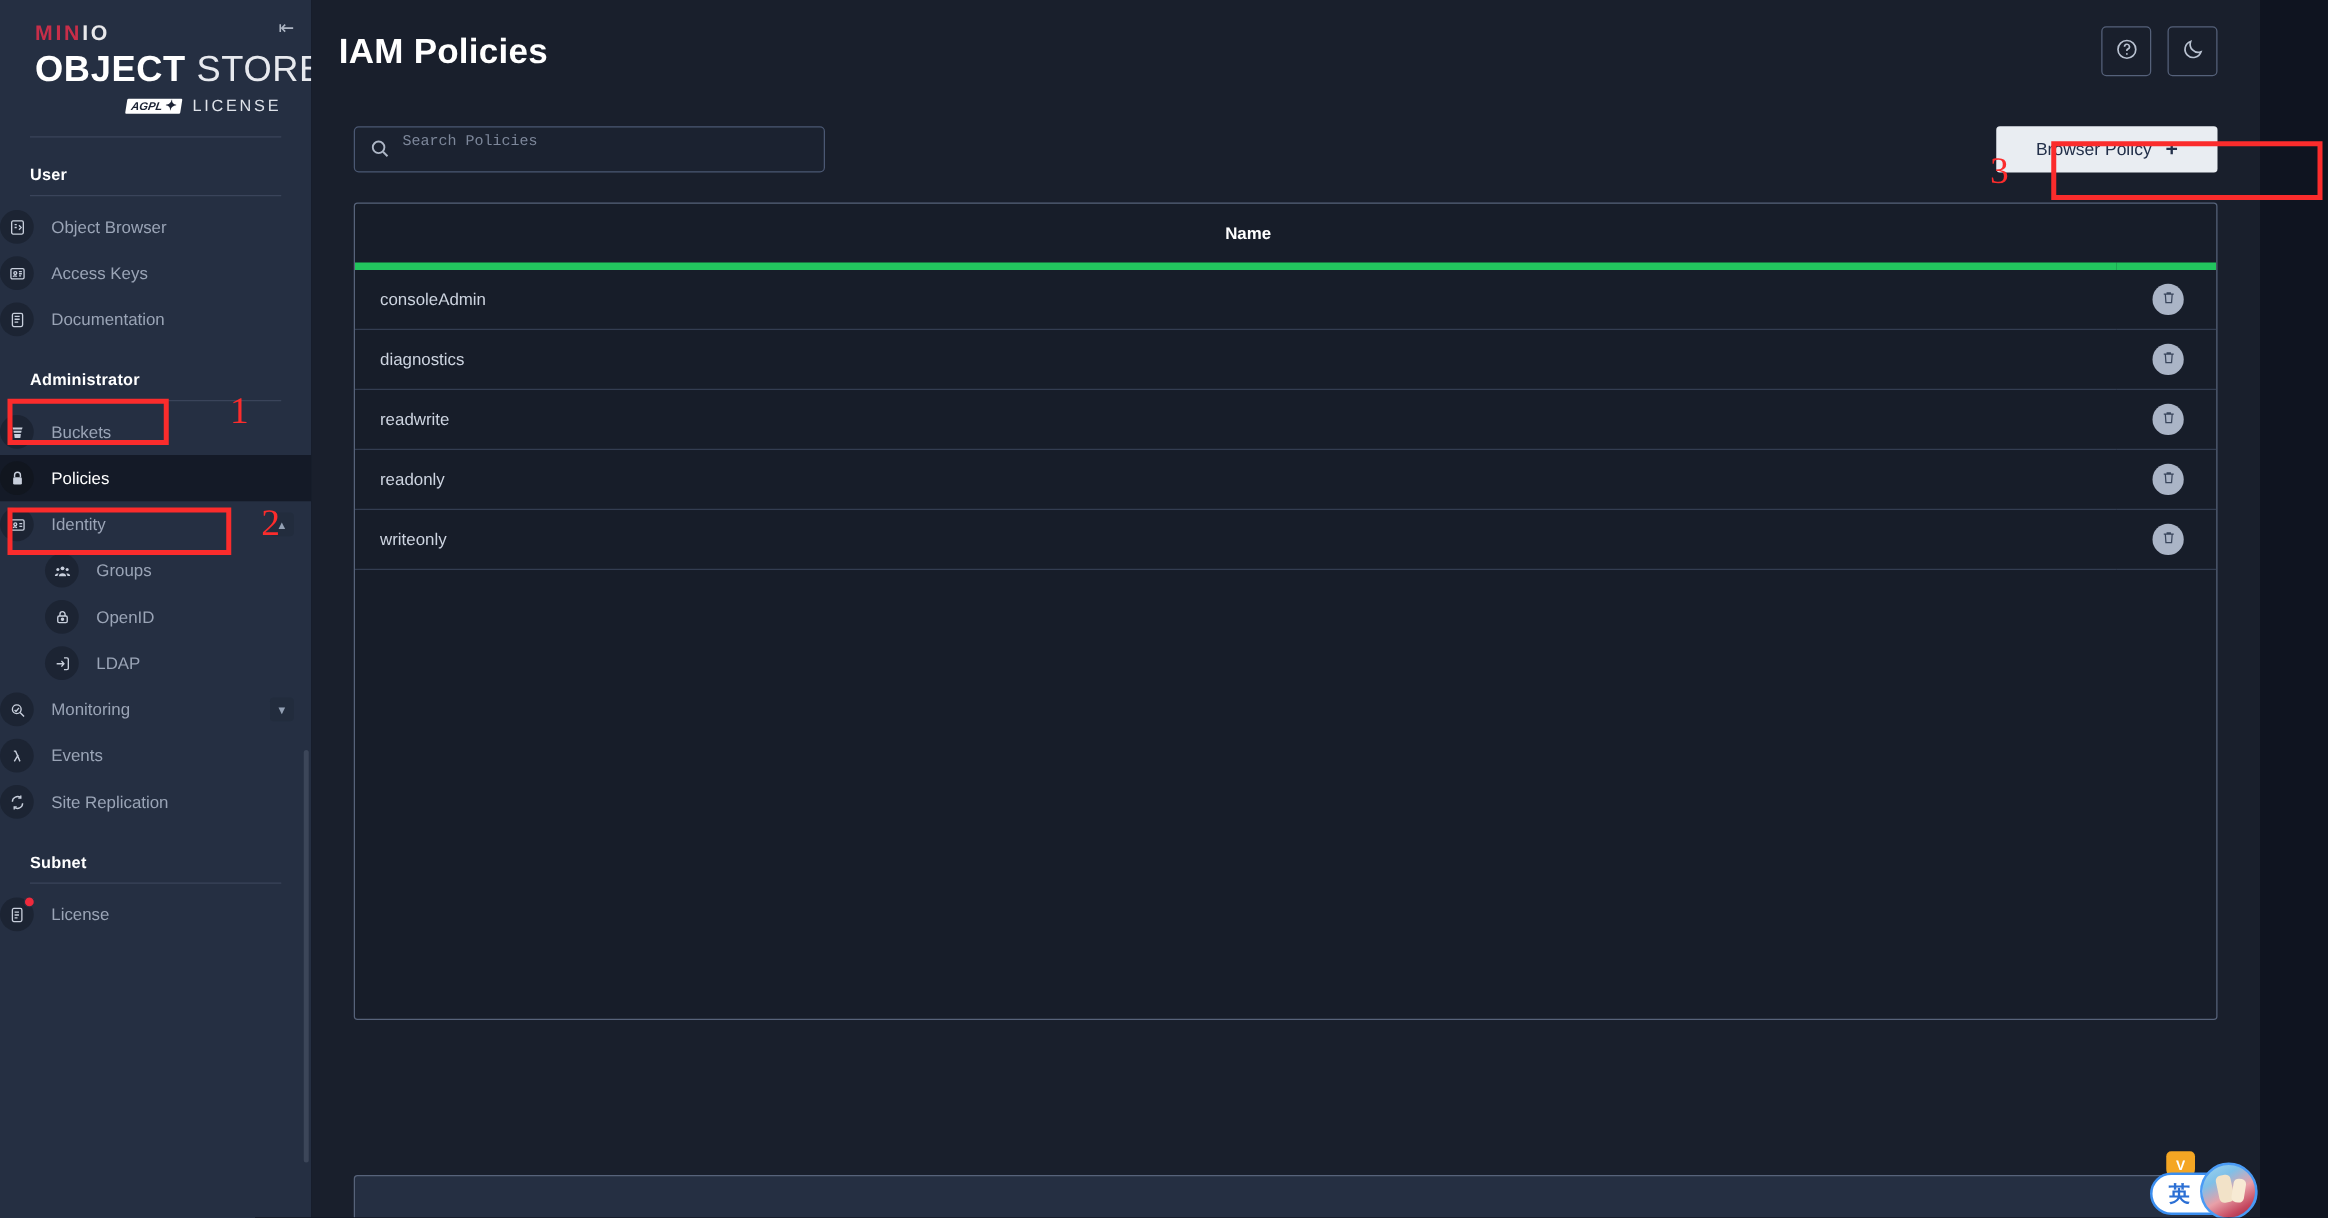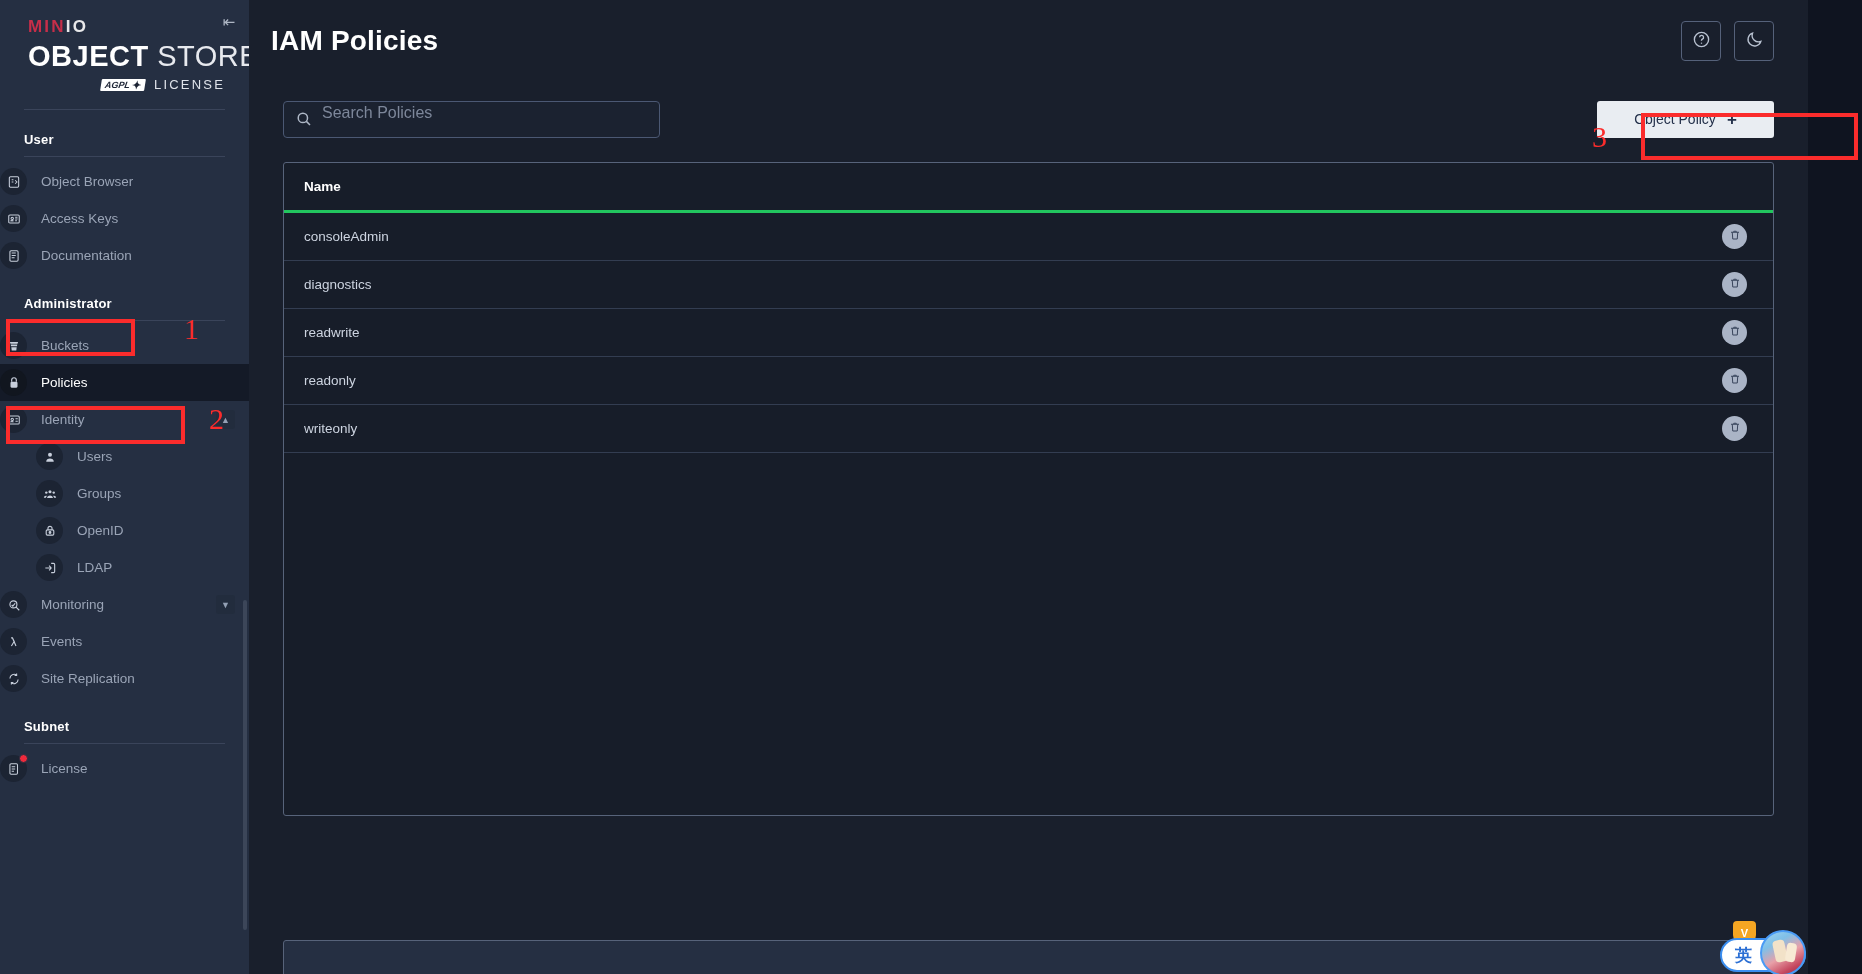--- a/index.html
+++ b/index.html
@@ -147,22 +147,22 @@
 
   .toolbar {
     display: flex; align-items: center; height: 46px; margin-bottom: 20px;
   }
   .search-wrap {
     position: relative; width: 377px; height: 37px;
   }
   .search-input {
     width: 100%; height: 37px;
     background: #1b2230; border: 1px solid #4b5873; border-radius: 4px;
-    color: #c9d1de; font-size: 16px; padding: 0 10px 12px 38px;
-    font-family: Liberation Sans, sans-serif; outline: none;
+    color: #c9d1de; font-size: 12px; padding: 0 10px 12px 38px;
+    font-family: Liberation Mono, monospace; outline: none;
   }
   .search-input::placeholder { color: #7d879a; }
   .search-icon {
     position: absolute; left: 12px; top: 9px;
     width: 18px; height: 18px; color: #aeb7c6; pointer-events: none;
   }
   .search-icon svg { width: 18px; height: 18px; display: block; }
 
   .create-btn {
     margin-left: auto;
@@ -174,22 +174,22 @@
     font-family: "Liberation Sans", sans-serif;
   }
   .create-btn .plus { font-size: 17px; font-weight: bold; line-height: 1; }
 
   .table-panel {
     border: 1px solid #57637a; border-radius: 3px;
     background: #171d29; height: 654px; overflow: hidden;
   }
   .tbl { width: 100%; border-collapse: collapse; }
   .tbl th {
-    text-align: left; color: #ffffff; font-size: 13.5px; font-weight: bold;
-    padding: 16px 0 16px 20px; border-bottom: 3px solid #22c55e;
+    text-align: center; color: #ffffff; font-size: 13.5px; font-weight: bold;
+    padding: 16px 0 16px 20px; border-bottom: 6px solid #22c55e;
   }
   .tbl td {
     color: #cdd4e0; font-size: 13.5px;
     padding: 11px 0 11px 20px; border-bottom: 1px solid #333d51;
     height: 34px;
   }
   .tbl tr:last-child td { border-bottom: 1px solid #333d51; }
   td.action-cell { text-align: right; padding-right: 26px; width: 80px; }
   .trash-btn {
     width: 25px; height: 25px; border-radius: 50%;
@@ -328,29 +328,20 @@
         <svg viewBox="0 0 24 24" fill="none" stroke="currentColor" stroke-width="1.8">
             <rect x="3" y="5" width="18" height="14" rx="2"></rect>
             <circle cx="9" cy="11" r="2"></circle>
             <path d="M6 16c.9-1.8 4.1-1.8 5 0M14.5 10h4M14.5 14h4"></path>
           </svg>
       </span>
       <span class="sb-label">Identity</span>
       <span class="sb-chevron">▲</span>
     </div>
 
-    <div class="sb-item sub">
-      <span class="sb-ico">
-        <svg viewBox="0 0 24 24" fill="currentColor">
-            <circle cx="12" cy="8" r="3.4"></circle>
-            <path d="M5.5 20c0-3.6 3-5.6 6.5-5.6s6.5 2 6.5 5.6z"></path>
-          </svg>
-      </span>
-      <span class="sb-label">Users</span>
-    </div>
 
     <div class="sb-item sub">
       <span class="sb-ico">
         <svg viewBox="0 0 24 24" fill="currentColor">
             <circle cx="12" cy="8" r="2.6"></circle>
             <circle cx="5.6" cy="9.6" r="2.1"></circle>
             <circle cx="18.4" cy="9.6" r="2.1"></circle>
             <path d="M7 19c0-2.8 2.3-4.3 5-4.3s5 1.5 5 4.3zM1.5 18.4c0-2.2 1.6-3.4 3.6-3.4.6 0 1.2.1 1.7.3-1 .8-1.6 1.9-1.7 3.1zM22.5 18.4h-3.6c-.1-1.2-.7-2.3-1.7-3.1.5-.2 1.1-.3 1.7-.3 2 0 3.6 1.2 3.6 3.4z"></path>
           </svg>
       </span>
@@ -461,21 +452,21 @@
             <span class="search-icon">
               <svg viewBox="0 0 24 24" fill="none" stroke="currentColor" stroke-width="2">
                   <circle cx="10.5" cy="10.5" r="6.2"></circle>
                   <path d="M15.2 15.2 20 20"></path>
                 </svg>
             </span>
             <input class="search-input" type="text" placeholder="Search Policies" style="">
           </div>
 
           <button class="create-btn">
-            <span>Object Policy</span>
+            <span>Browser Policy</span>
             <span class="plus">+</span>
           </button>
         </div>
 
         <div class="table-panel">
           <table class="tbl">
             <thead>
               <tr>
                 <th>Name</th>
                 <th></th>

